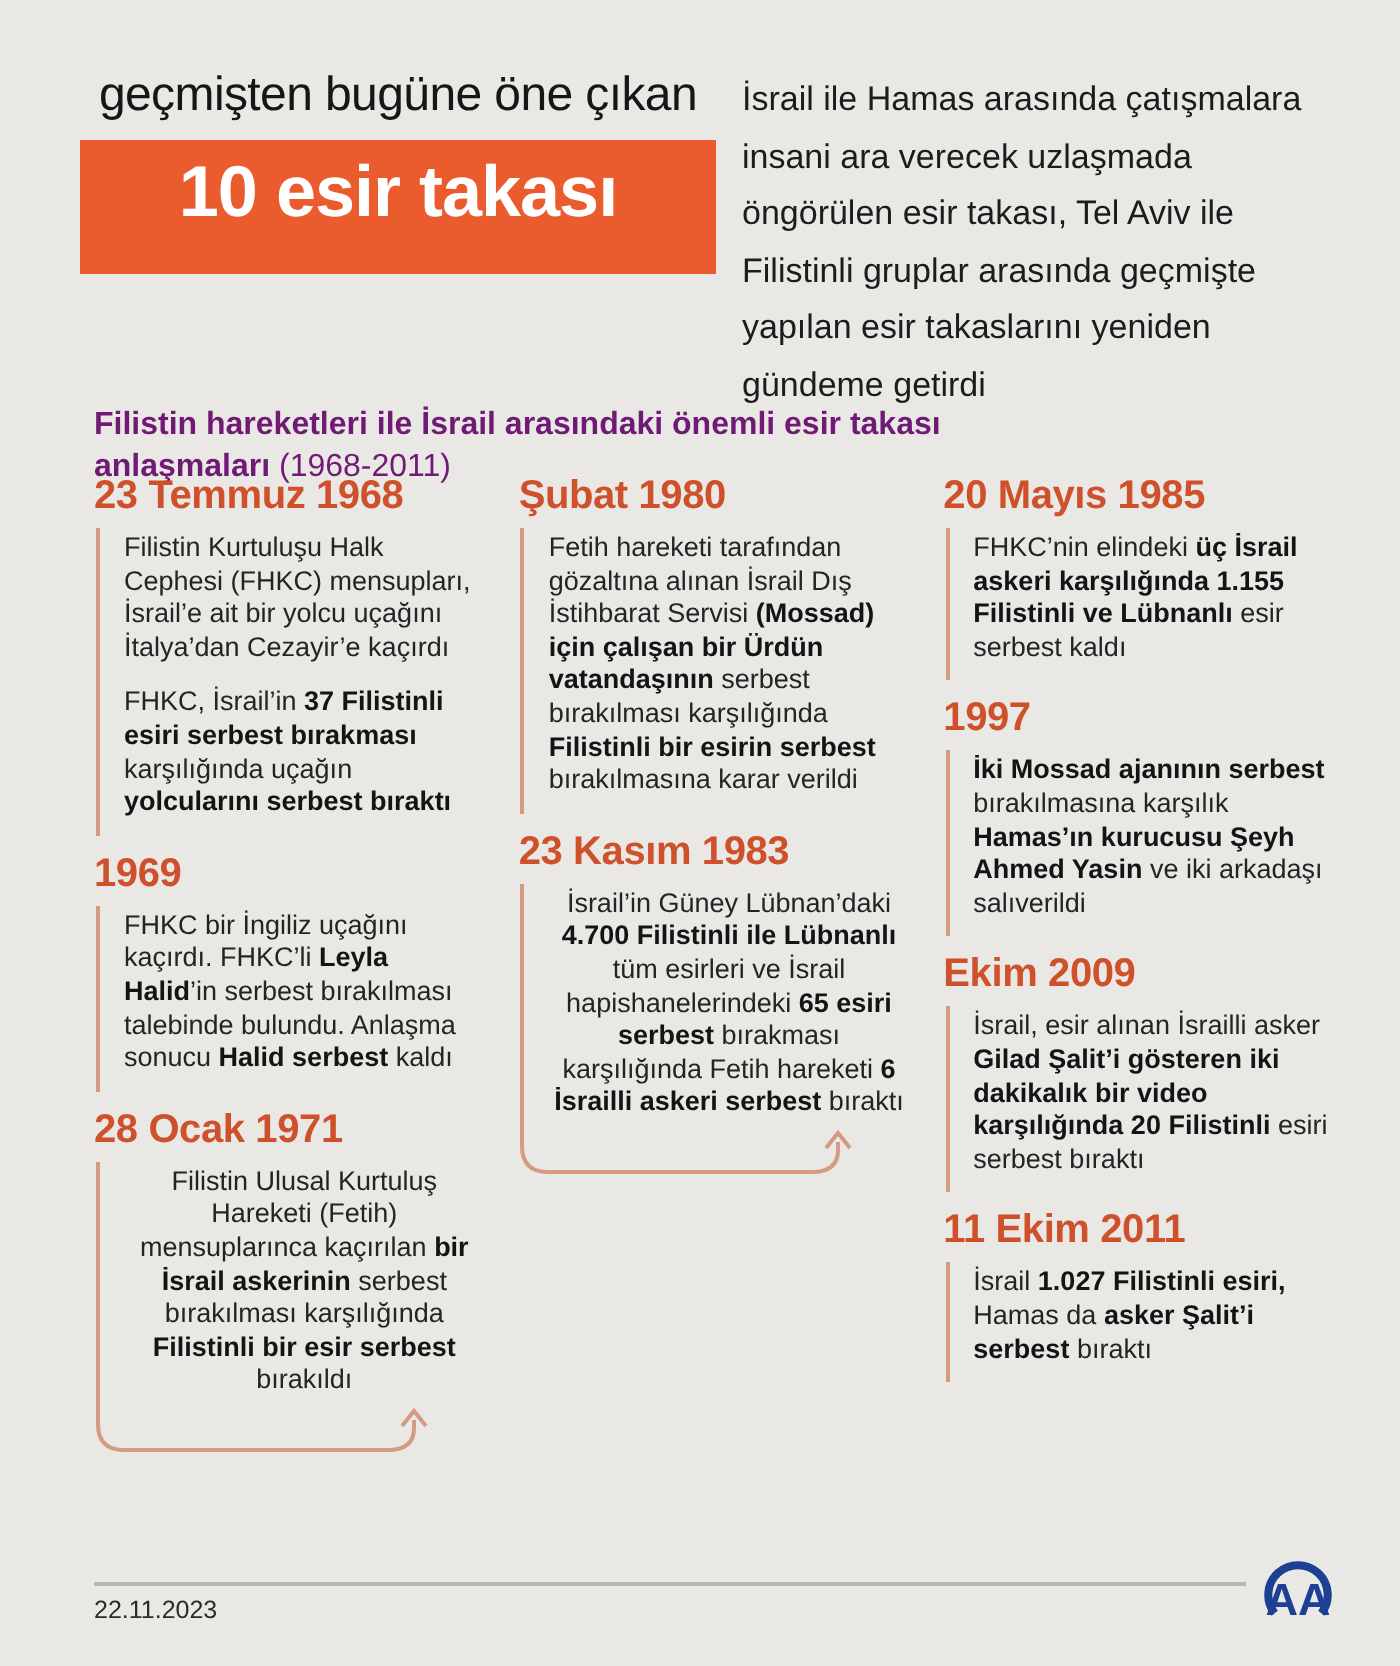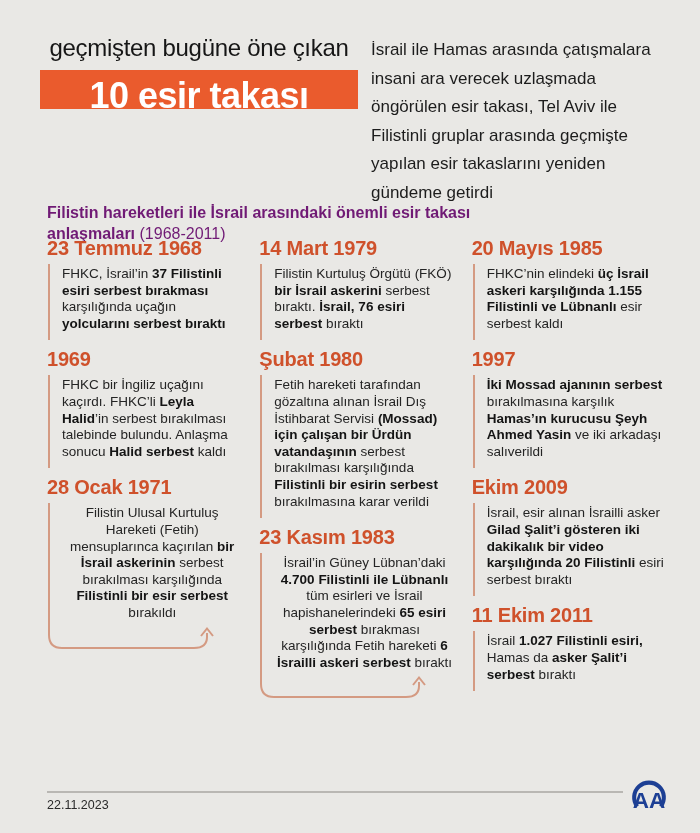--- a/index.html
+++ b/index.html
@@ -9,21 +9,21 @@
     background:var(--bg,#e9e8e5);
     font-family:"Liberation Sans", sans-serif;
     color:#1f1f1f;
   }
   
   .header-left { position:absolute; left:40px; top:34px; width:318px; text-align:center; }
   .title-l1 { color:var(--accent,#ea5b2d); font-size:24px; font-weight:bold; line-height:28px; letter-spacing:-0.3px; }
   .title-l2 { color:#161616; font-size:24px; font-weight:500; line-height:28px; letter-spacing:-0.3px; }
   .banner {
     margin-top:8px; background:var(--accent,#ea5b2d); color:#fff;
-    font-size:36px; font-weight:bold; line-height:52px; height:39px; letter-spacing:-0.5px;
+    font-size:36px; font-weight:bold; line-height:52px; height:67px; letter-spacing:-0.5px;
   }
   .header-right {
     position:absolute; left:371px; top:36px; width:300px;
     font-size:17px; font-weight:500; line-height:28.5px; color:#1c1c1c;
   }
   
   .subtitle { position:absolute; left:47px; top:202px; width:430px; font-size:16px; line-height:21px; color:#701a75; }
   .subtitle .b { font-weight:bold; }
   
   .columns { position:absolute; left:47px; top:238px; width:620px; display:flex; gap:17px; }
@@ -55,20 +55,21 @@
 
   <div class="subtitle">
     <span class="b">Filistin hareketleri ile İsrail arasındaki önemli esir takası anlaşmaları </span><span>(1968-2011)</span>
   </div>
 
   <div class="columns">
     <div class="col">
   <section class="sec">
     <h3 class="sec-date">23 Temmuz 1968</h3>
     <div class="sec-body">
+            <p><span>Filistin Kurtuluşu Halk Cephesi (FHKC) mensupları, İsrail’e ait bir yolcu uçağını İtalya’dan Cezayir’e kaçırdı</span></p>
             <p><span>FHKC, İsrail’in </span><span class="bold">37 Filistinli esiri serbest bırakması</span><span> karşılığında uçağın </span><span class="bold">yolcularını serbest bıraktı</span></p>
           </div>
   </section>
 
   <section class="sec">
     <h3 class="sec-date">1969</h3>
     <div class="sec-body">
             <p><span>FHKC bir İngiliz uçağını kaçırdı. FHKC’li </span><span class="bold">Leyla Halid</span><span>’in serbest bırakılması talebinde bulundu. Anlaşma sonucu </span><span class="bold">Halid serbest</span><span> kaldı</span></p>
           </div>
   </section>
@@ -78,26 +79,20 @@
     <div class="sec-body">
             <p><span>Filistin Ulusal Kurtuluş Hareketi (Fetih) mensuplarınca kaçırılan </span><span class="bold">bir İsrail askerinin</span><span> serbest bırakılması karşılığında </span><span class="bold">Filistinli bir esir serbest</span><span> bırakıldı</span></p>
           </div>
   <div class="arrow-wrap"><svg width="168" height="26" viewBox="0 0 168 26">
               <path d="M1 0 L1 10 Q1 23 14 23 L146 23 Q159 23 159 12 L159 8" fill="none" stroke="#d49a82" stroke-width="2"></path>
               <path d="M153 11 L159 3.5 L165 11" fill="none" stroke="#d49a82" stroke-width="2"></path>
             </svg></div>
         </section>
 </div>
     <div class="col">
-  <section class="sec">
-    <h3 class="sec-date">14 Mart 1979</h3>
-    <div class="sec-body">
-            <p><span>Filistin Kurtuluş Örgütü (FKÖ) </span><span class="bold">bir İsrail askerini</span><span> serbest bıraktı. </span><span class="bold">İsrail, 76 esiri serbest</span><span> bıraktı</span></p>
-          </div>
-  </section>
 
   <section class="sec">
     <h3 class="sec-date">Şubat 1980</h3>
     <div class="sec-body">
             <p><span>Fetih hareketi tarafından gözaltına alınan İsrail Dış İstihbarat Servisi </span><span class="bold">(Mossad) için çalışan bir Ürdün vatandaşının</span><span> serbest bırakılması karşılığında </span><span class="bold">Filistinli bir esirin serbest</span><span> bırakılmasına karar verildi</span></p>
           </div>
   </section>
 
   <section class="sec has-arrow">
     <h3 class="sec-date">23 Kasım 1983</h3>

